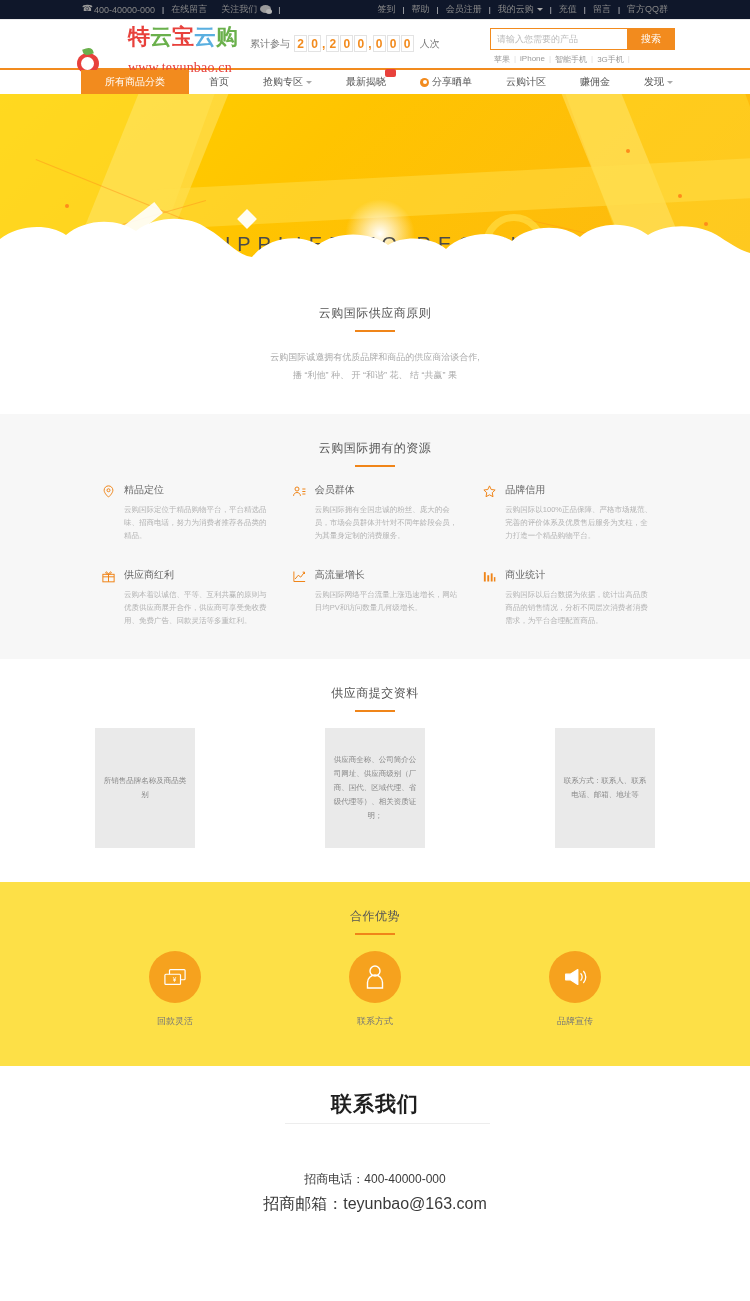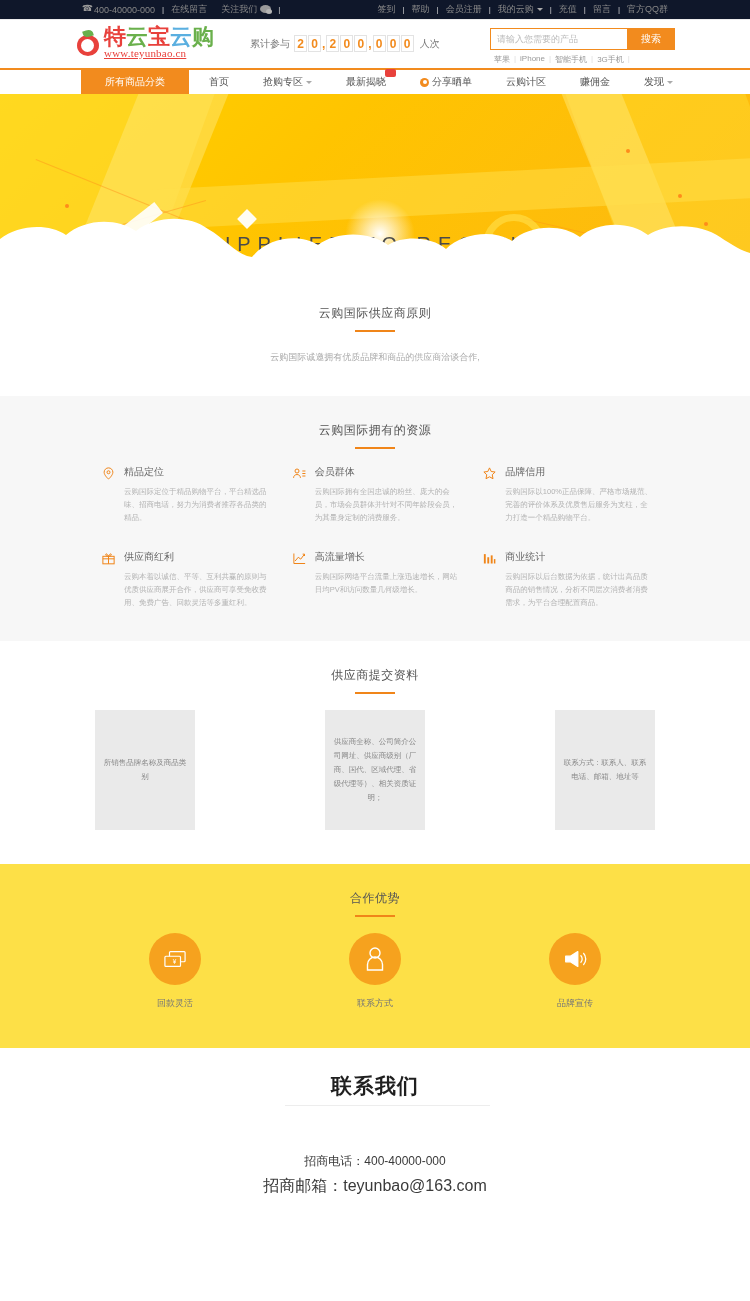--- a/index.html
+++ b/index.html
@@ -28,29 +28,29 @@
   .wx-ico {
     display: inline-block; width: 11px; height: 8px; background: #9a9a9a;
     border-radius: 50% 50% 45% 50%; margin-left: 3px; vertical-align: -1px; position: relative;
   }
   .wx-ico::after { content:""; position:absolute; right:-1px; bottom:-1px; width:6px; height:5px; background:#b5b5b5; border-radius:50%; }
   .caret-dn { display:inline-block; width:0;height:0;border-left:3px solid transparent;border-right:3px solid transparent;border-top:3px solid #aaa; margin-left:3px; vertical-align:1px;}
 
   
   .header { height: 48px; background:#fff; position: relative; }
   .header-inner { width: 600px; margin: 0 auto; height: 48px; position: relative; }
-  .logo { position:absolute; left:0; top:6px; display:flex; align-items:center; }
+  .logo { position:absolute; left:0; top:6px; display:flex; align-items:flex-end;gap:24px; }
   .logo-mark { width: 26px; height: 26px; position: relative; margin-right: 3px; margin-top:2px;}
   .logo-mark .fruit { position:absolute; left:2px; top:4px; width:22px;height:21px; border-radius:50%; background:#e8413c; }
   .logo-mark .fruit::after{content:"";position:absolute;left:4px;top:4px;width:13px;height:13px;border-radius:50%;background:#fff;}
   .logo-mark .leaf { position:absolute; left:8px; top:-1px; width:10px;height:7px;border-radius:0 60% 0 60%; background:#6ab04c; transform: rotate(-18deg);}
   .logo-text { line-height: 1; }
   .logo-cn { font-size: 22px; font-weight: bold; letter-spacing: 0px; }
   .logo-cn .c1 { color:#e8413c; } .logo-cn .c2 { color:#6ab04c; } .logo-cn .c3{color:#e8413c;} .logo-cn .c4{color:#5aafe0;} .logo-cn .c5{color:#6ab04c;}
-  .logo-url { font-size: 11px; color:#e8413c; margin-top:0; letter-spacing: .2px; font-family:"Liberation Serif", serif;text-decoration:underline; }
+  .logo-url { font-size: 14px; color:#e8413c; margin-top:13px; letter-spacing: .2px; font-family:"Liberation Serif", serif; }
 
   .counter { position:absolute; left:175px; top:15px; display:flex; align-items:center; font-size:10px; color:#777; }
   .counter-label { margin-right:4px; }
   .counter-digits { display:flex; align-items:center; }
   .cd { display:inline-flex; align-items:center; justify-content:center; width:13px; height:17px; border:1px solid #e3e3e3; background:#fff; color:#f28b1e; font-size:12px; font-weight:bold; margin-right:1px; font-family:"Liberation Sans", sans-serif;}
   .cm { color:#f28b1e; font-size:12px; font-weight:bold; margin:0 1px 0 0; }
   .counter-suffix { margin-left:5px; color:#777; }
 
   .search-wrap { position:absolute; right:0; top:8px; width:185px; }
   .search-box { display:flex; height:22px; }
@@ -279,20 +279,21 @@
         C226,28 236,44 252,46 C268,26 300,22 318,34 C336,20 370,20 388,34 C404,24 432,26 446,38
         C462,22 494,18 512,30 C528,14 562,12 580,26 C598,10 630,10 648,24 C666,12 700,12 720,26
         C732,34 742,40 750,42 L750,70 L0,70 Z"></path>
     </svg>
   </div>
 
   <div class="principle">
     <div class="sec-title">云购国际供应商原则</div>
     <div class="sec-underline"></div>
     <p>云购国际诚邀拥有优质品牌和商品的供应商洽谈合作,</p>
+    <p>播 “利他” 种、 开 “和谐” 花、 结 “共赢” 果</p>
   </div>
 
   <div class="resources">
     <div style="text-align:center">
       <div class="sec-title">云购国际拥有的资源</div>
       <div class="sec-underline"></div>
     </div>
     <div class="res-grid">
 
       <div class="res-item">

